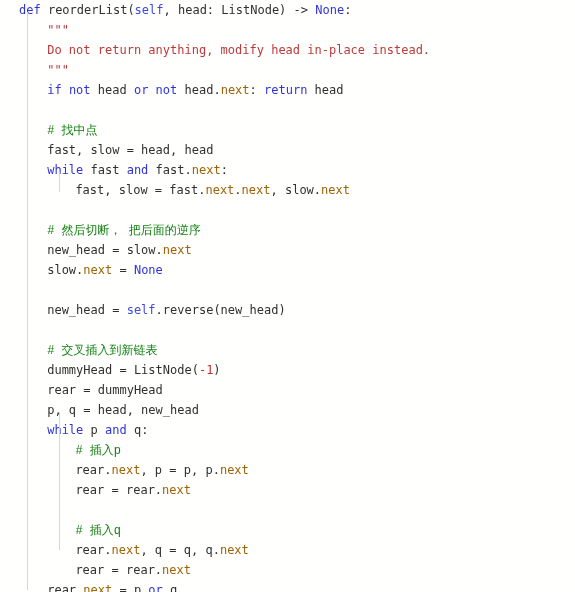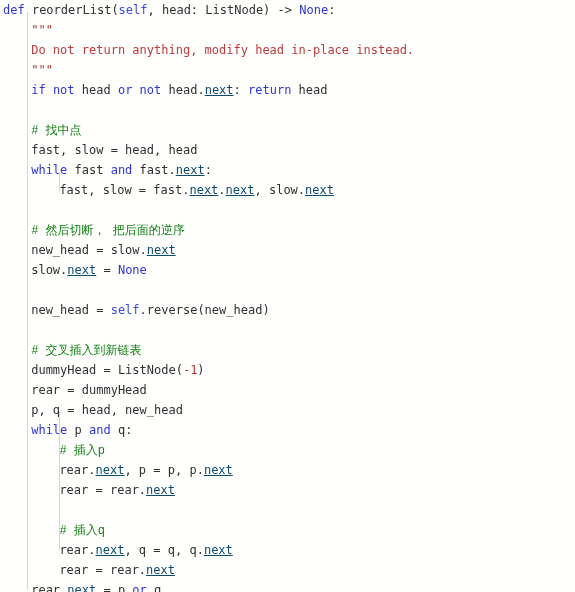--- a/index.html
+++ b/index.html
@@ -29,27 +29,27 @@
     height: 592px;
     white-space: pre;
   }
   .line {
     height: 20px;
     line-height: 20px;
     white-space: pre;
     font-size: 12px;
     letter-spacing: 0px;
     color: #2b2b2b;
-    padding-left: 3px;
+    padding-left: 19px;
   }
   .line-inner { display: inline; }
   
   .tok-kw   { color: #2f34d6; }
   .tok-self { color: #3b49e0; }
-  .tok-attr { color: #0c4a6e; text-decoration: underline; }
+  .tok-attr { color: #a16207; }
   .tok-num  { color: #c23030; }
   .tok-str  { color: #bb3b3b; }
   .tok-cmt  { color: #118011; }
   .tok-pln  { color: #303030; }
 
   
   .guide {
     position: absolute;
     width: 1px;
     background: #d6d6d6;

